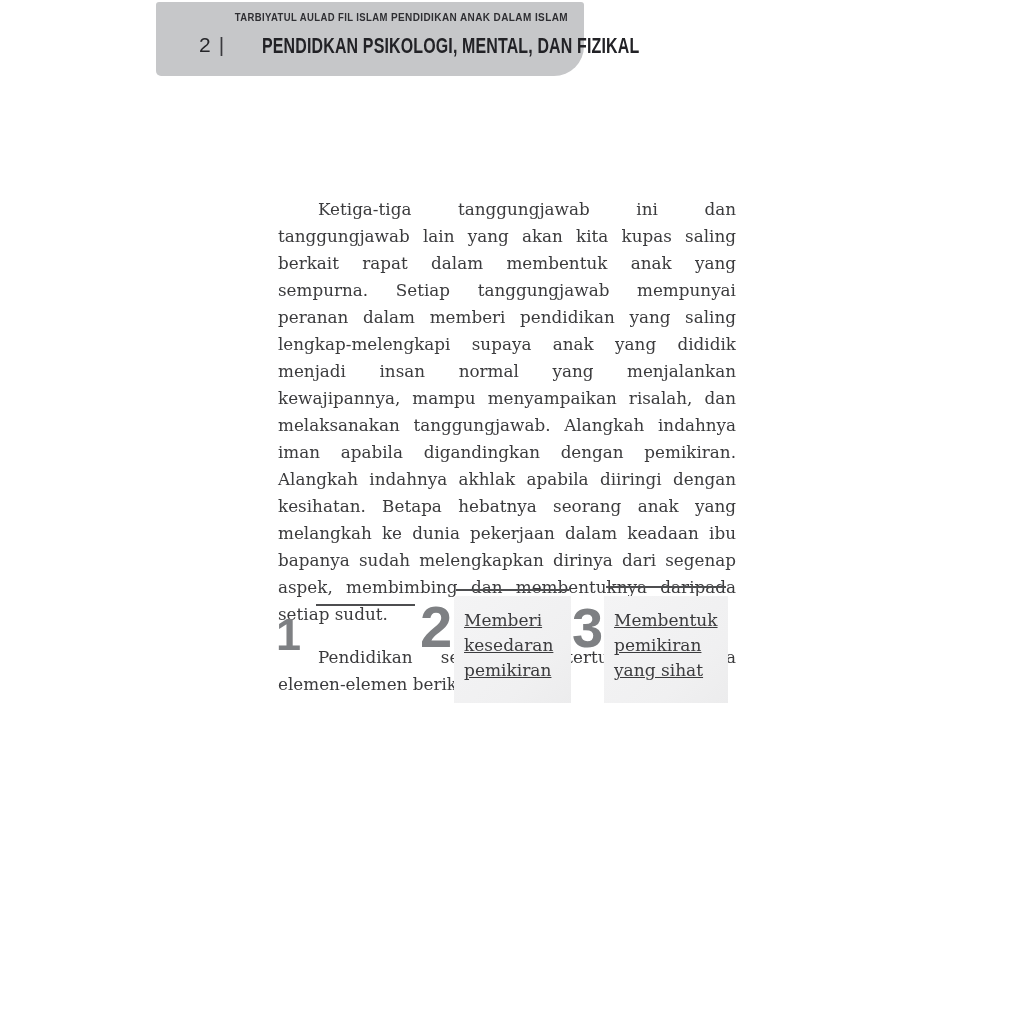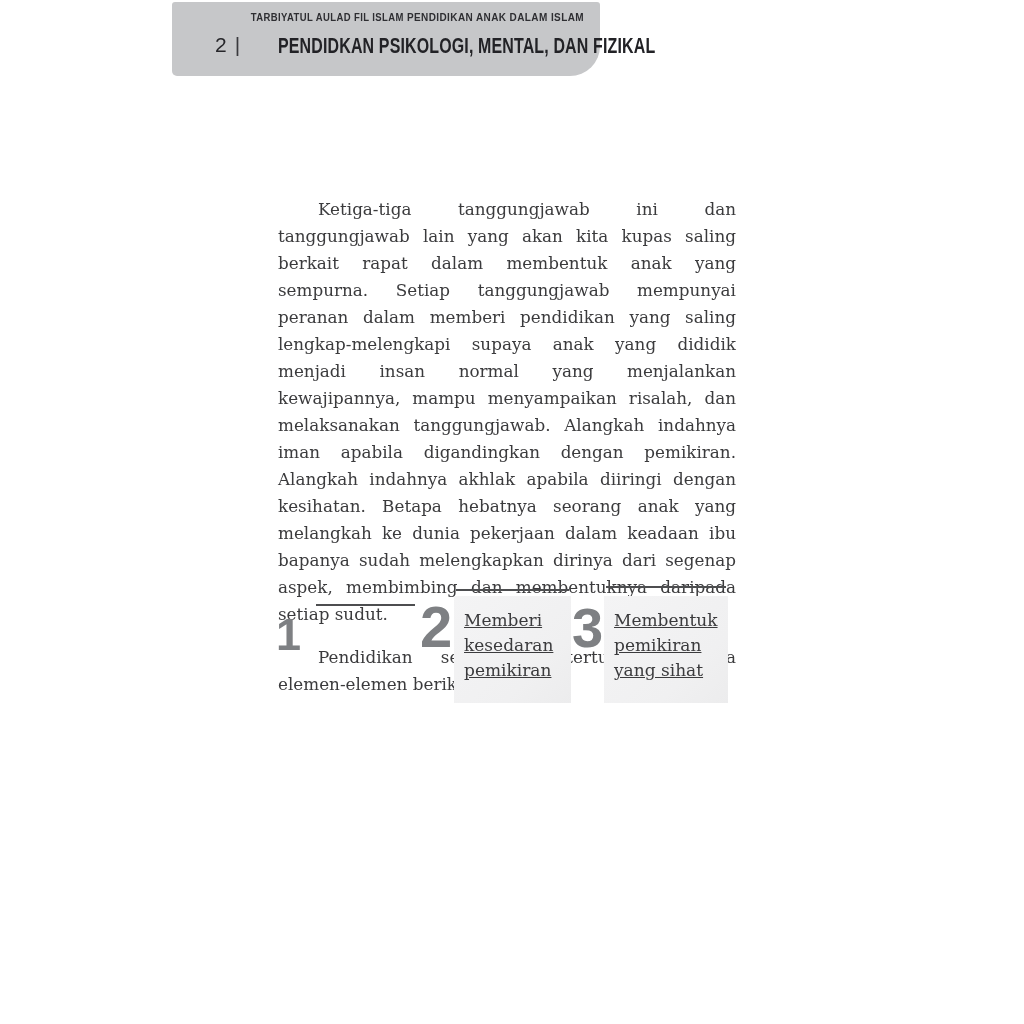--- a/index.html
+++ b/index.html
@@ -12,21 +12,21 @@
     width: 1024px;
     height: 1024px;
     background: #ffffff;
     overflow: hidden;
     font-family: "DejaVu Serif", serif;
   }
 
   
   .header-bar {
     position: absolute;
-    left: 172px;
+    left: 156px;
     top: 2px;
     width: 428px;
     height: 74px;
     background: #c6c7c9;
     border-radius: 3px 3px 30px 5px;
   }
   .series-line {
     position: absolute;
     top: 10px;
     right: 16px;

